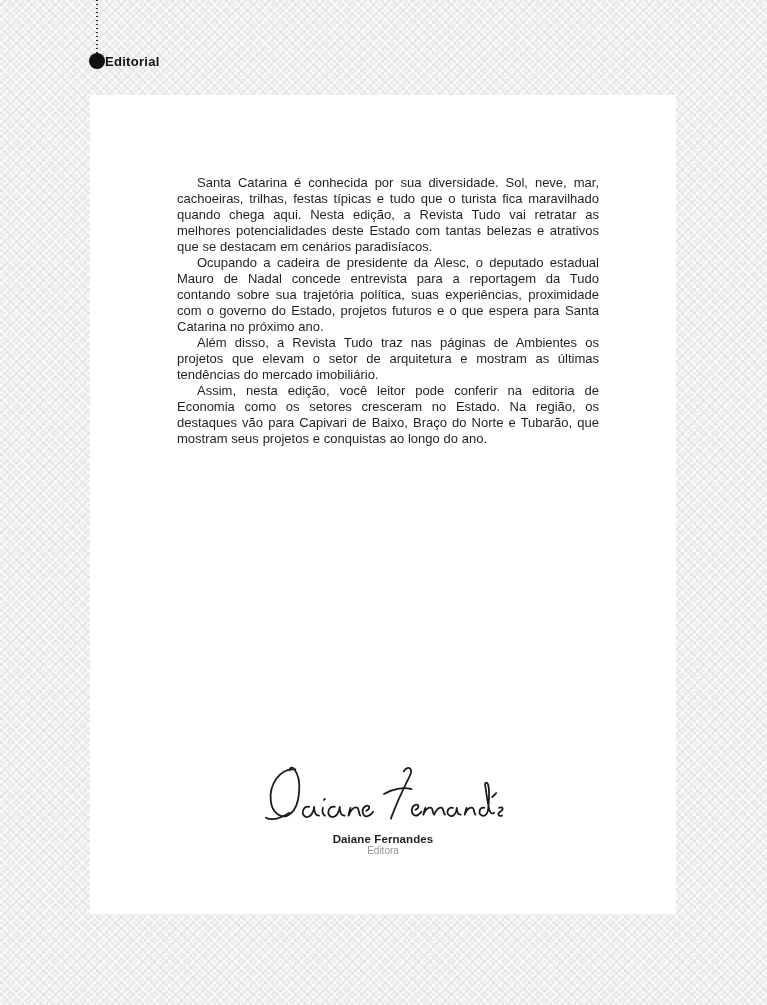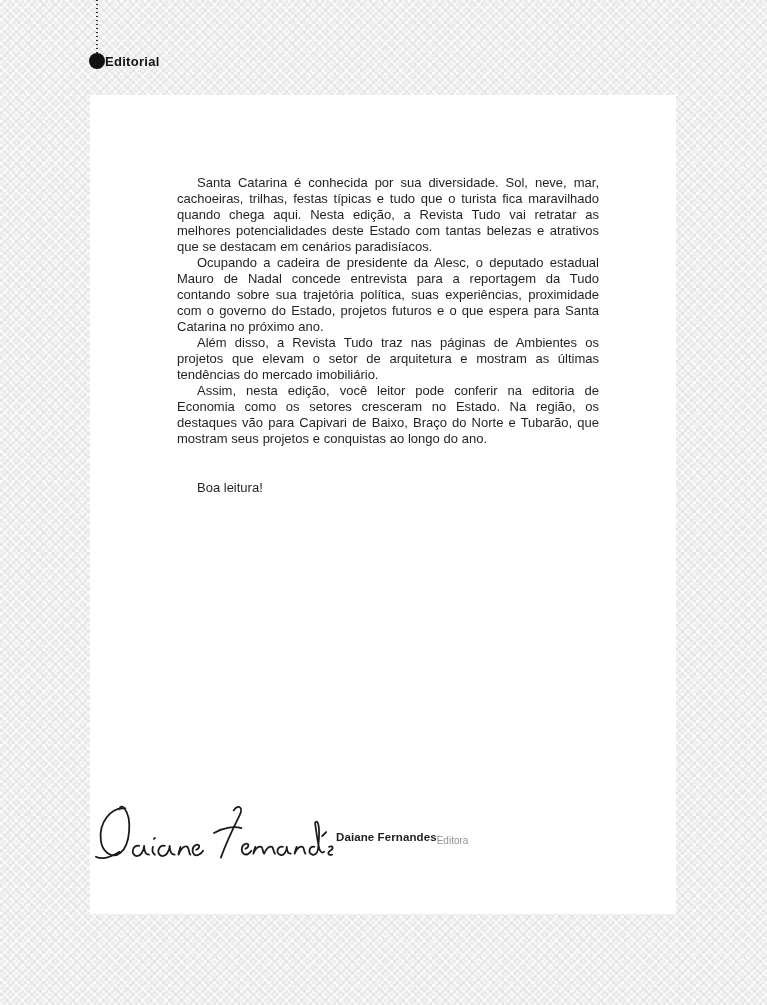--- a/index.html
+++ b/index.html
@@ -80,40 +80,40 @@
   }
 
   .closing {
     margin-top: 33px;
     text-indent: 20px;
   }
 
   .signature-block {
     position: absolute;
     left: 0;
-    top: 707px;
+    top: 668px;
     width: 586px;
     display: flex;
-    flex-direction: row;
+    flex-direction: column;
     align-items: center;
   }
   .signature-svg {
     display: block;
     width: 246px;
     height: 68px;
     margin-bottom: 2px;
   }
   .signer-name {
     font-size: 11.5px;
     font-weight: bold;
     color: #1f1f1f;
     letter-spacing: 0.1px;
   }
   .signer-role {
-    margin-top: 6px;
+    margin-top: 0;
     font-size: 10px;
     color: #949494;
   }
 </style>
 </head>
 <body>
 
 <div class="page">
 
   <div class="drop-line"></div>
@@ -125,21 +125,20 @@
 
   <div class="card">
 
     <div class="content">
       <div>
           <p class="para">Santa Catarina é conhecida por sua diversidade. Sol, neve, mar, cachoeiras, trilhas, festas típicas e tudo que o turista fica maravilhado quando chega aqui. Nesta edição, a Revista Tudo vai retratar as melhores potencialidades deste Estado com tantas belezas e atrativos que se destacam em cenários paradisíacos.</p>
           <p class="para">Ocupando a cadeira de presidente da Alesc, o deputado estadual Mauro de Nadal concede entrevista para a reportagem da Tudo contando sobre sua trajetória política, suas experiências, proximidade com o governo do Estado, projetos futuros e o que espera para Santa Catarina no próximo ano.</p>
           <p class="para">Além disso, a Revista Tudo traz nas páginas de Ambientes os projetos que elevam o setor de arquitetura e mostram as últimas tendências do mercado imobiliário.</p>
           <p class="para">Assim, nesta edição, você leitor pode conferir na editoria de Economia como os setores cresceram no Estado. Na região, os destaques vão para Capivari de Baixo, Braço do Norte e Tubarão, que mostram seus projetos e conquistas ao longo do ano.</p>
         </div>
-      <p class="closing">Boa leitura!</p>
     </div>
 
     <div class="signature-block">
       <svg class="signature-svg" viewBox="0 0 250 68" fill="none" stroke="#1a1a1a" stroke-width="1.8" stroke-linecap="round" stroke-linejoin="round">
 
         <path d="M36,6 C20,4 9,22 11,38 C12,50 22,58 31,51 C41,43 43,16 35,6 C33,3 30,4 30,7"></path>
         <path d="M6,55 C13,59 22,55 30,50"></path>
         <path d="M50,44 C44,43 41,51 46,54 C51,56 55,49 55,44 C55,49 56,53 60,53"></path>
         <path d="M64,45 C63,48 63,51 66,53"></path>
         <path d="M65,37 L66,36"></path>

